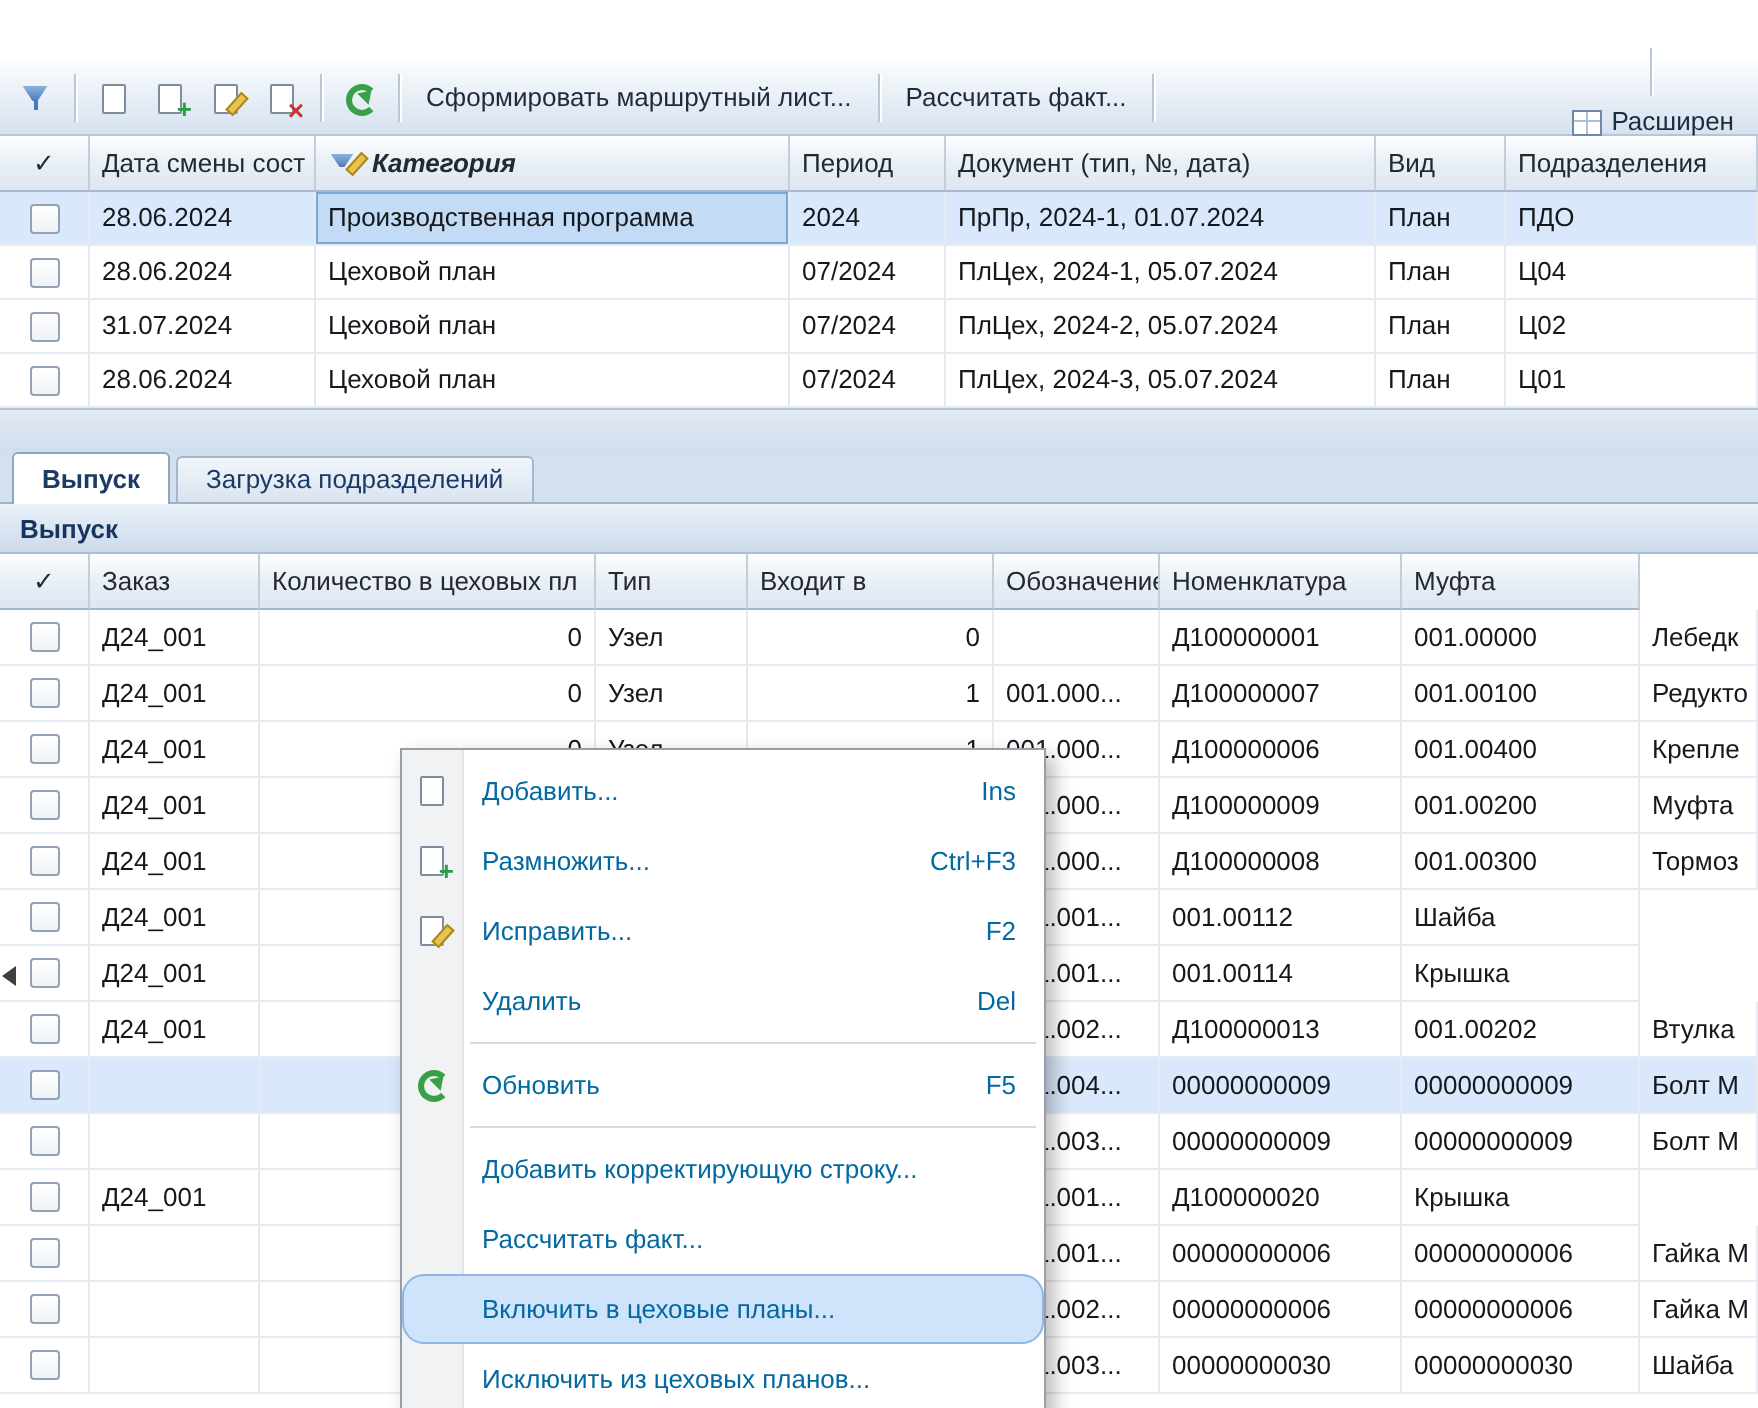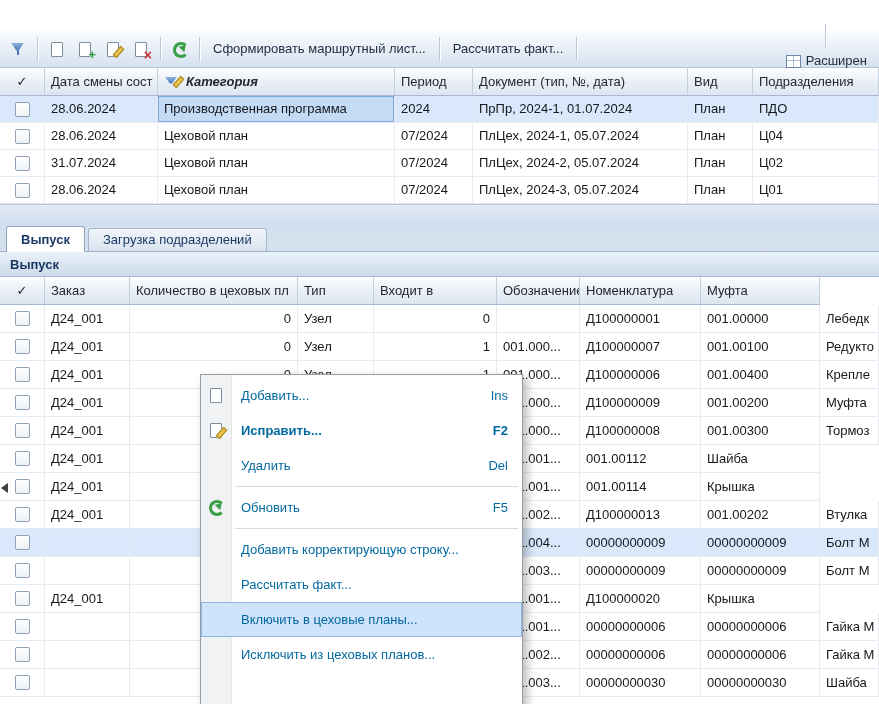--- a/index.html
+++ b/index.html
@@ -93,22 +93,22 @@
   
   .ctx-menu{position:absolute;left:200px;top:374px;width:323px;height:340px;box-sizing:border-box;
     background:#fff;border:1px solid #979ea8;box-shadow:4px 4px 9px rgba(0,0,0,.28);
     padding:3px 0;z-index:50;overflow:hidden;}
   .ctx-gutter{position:absolute;left:0;top:0;bottom:0;width:30px;
     background:#f1f2f4;border-right:1px solid #e3e5e8;}
   .menu-item{position:relative;height:35px;display:flex;align-items:center;
     padding:0 14px 0 40px;color:#0369a1;z-index:1;}
   .menu-item .mi-icon{position:absolute;left:6px;top:8px;}
   .mi-short{margin-left:auto;padding-left:24px;}
-  .menu-item.bold{font-weight:bold;}
-  .menu-item.hot{background:#cfe3fa;box-shadow:inset 0 0 0 1px #8fb6e6;}
+  .menu-item.bold{font-weight:normal;}
+  .menu-item.hot{background:#cfe3fa;box-shadow:inset 0 0 0 1px #8fb6e6;border-radius:11px;}
   .menu-item.sep{height:7px;padding:0;}
   .menu-item.sep::after{content:"";position:absolute;left:34px;right:4px;top:3px;
     border-top:1px solid #d8dbde;}
 
   
   .collapse-handle{position:absolute;left:1px;top:483px;width:0;height:0;z-index:40;
     border-top:5px solid transparent;border-bottom:5px solid transparent;border-right:7px solid #3a3f45;}
 </style>
 </head>
 <body>
@@ -438,20 +438,25 @@
   <div class="ctx-menu">
     <div class="ctx-gutter"></div>
     <div>
 
         <div class="menu-item">
           <span class="mi-icon ic" data-icon="page"></span>
           <span class="mi-label">Добавить...</span>
           <span class="mi-short">Ins</span>
         </div>
 
+        <div class="menu-item">
+          <span class="mi-icon ic" data-icon="page-plus"></span>
+          <span class="mi-label">Размножить...</span>
+          <span class="mi-short">Ctrl+F3</span>
+        </div>
 
         <div class="menu-item bold">
           <span class="mi-icon ic" data-icon="page-pencil"></span>
           <span class="mi-label">Исправить...</span>
           <span class="mi-short">F2</span>
         </div>
 
         <div class="menu-item">
           <span class="mi-icon ic"></span>
           <span class="mi-label">Удалить</span>

